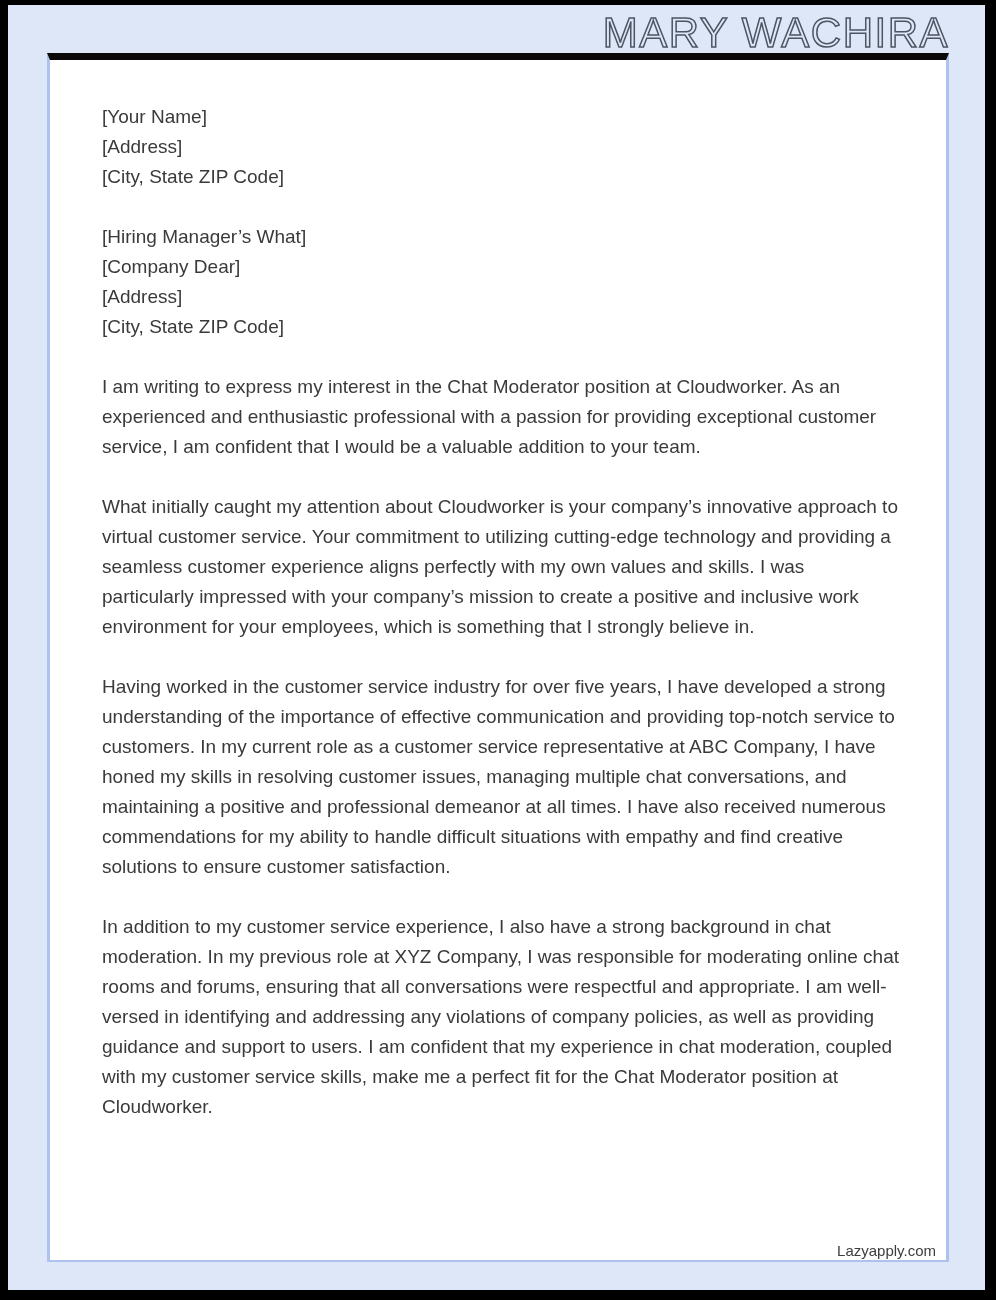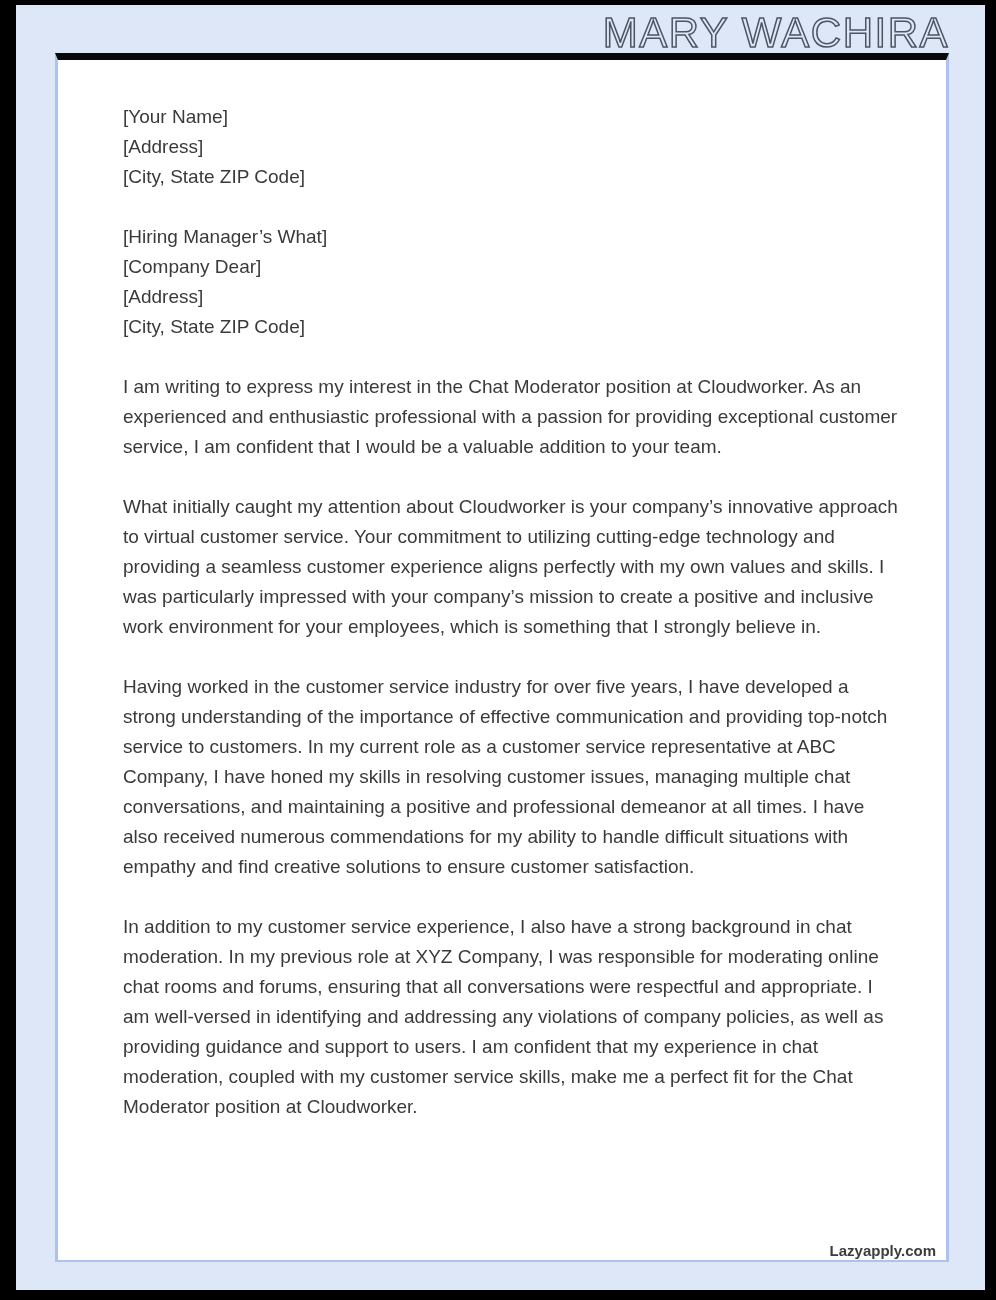--- a/index.html
+++ b/index.html
@@ -6,21 +6,21 @@
   body {
     width: 996px; height: 1300px;
     font-family: "Liberation Sans", sans-serif;
     background: #000;
     overflow: hidden;
   }
   .frame {
     box-sizing: border-box;
     width: 996px; height: 1300px;
     background: #000;
-    padding: 5px 11px 10px 16px;
+    padding: 5px 11px 10px 8px;
   }
   .canvas {
     position: relative;
     width: 100%; height: 100%;
     background: #dee7f8;
   }
   .header-name {
     position: absolute;
     top: 4px; right: 36px;
     font-size: 42px;
@@ -43,29 +43,28 @@
   }
   .letter {
     box-sizing: border-box;
     padding: 42px 46px 0 49px;
     width: 100%;
     font-size: 19px;
     line-height: 30px;
     color: #3a3a3a;
   }
   .letter .block, .letter p {
-    margin: 0 0 30px 16px;
+    margin: 0 0 30px 3px;
     max-width: 800px;
   }
   .watermark {
     position: absolute;
     right: 10px; bottom: 1px;
     font-size: 15px;
     color: #3d3d3d;
-    font-weight: bold;
   }
 </style>
 </head>
 <body>
 
 <div class="frame">
   <div class="canvas">
 
     <div class="header-name">MARY WACHIRA</div>
 

